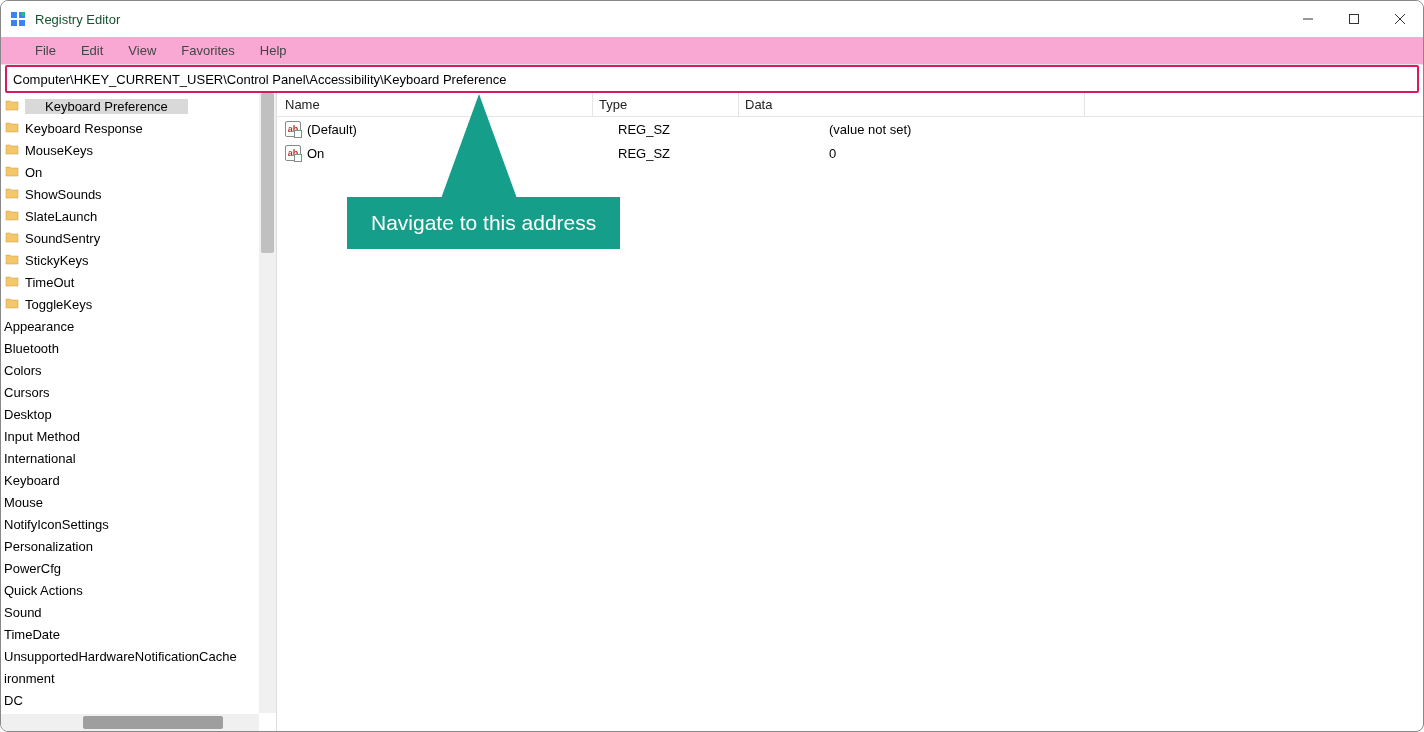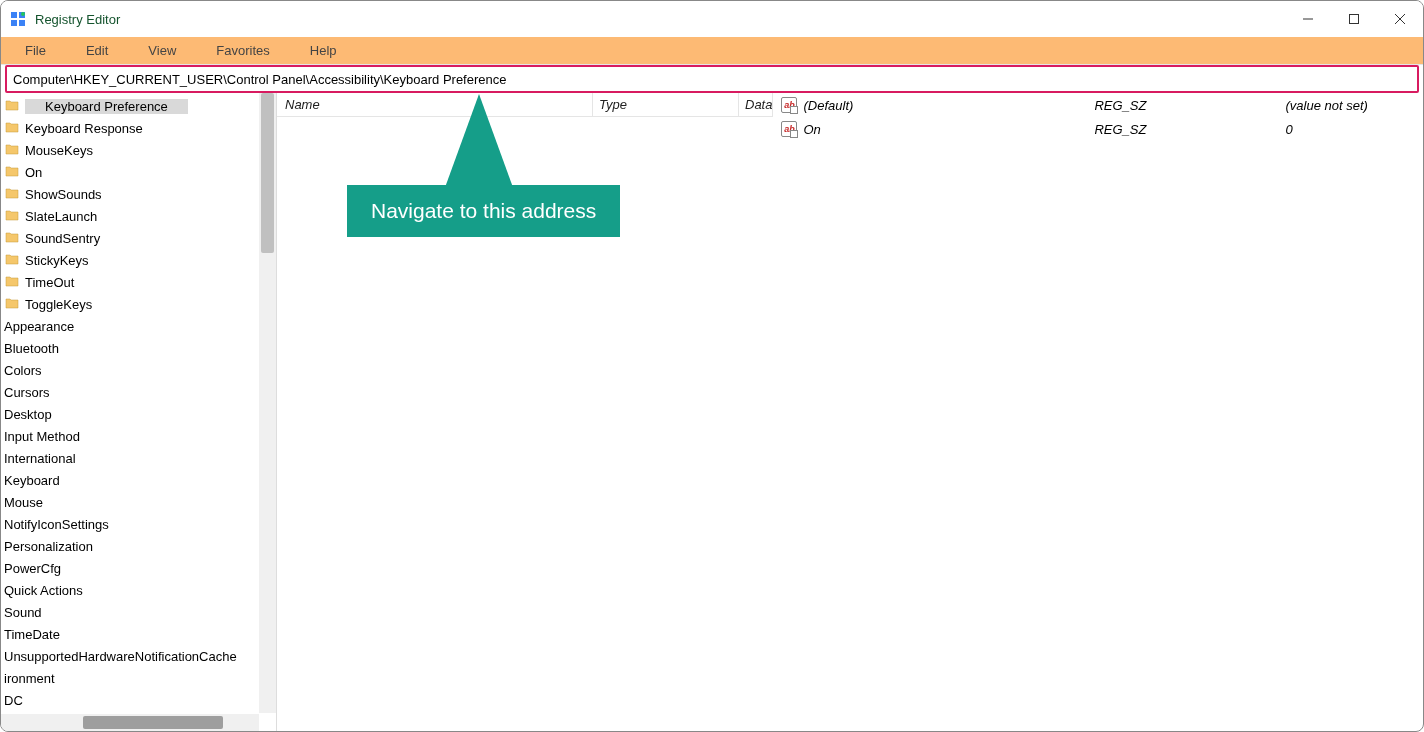--- a/index.html
+++ b/index.html
@@ -35,23 +35,23 @@
     width: 46px; height: 36px;
     display: flex; align-items: center; justify-content: center;
     color: #333;
   }
   .win-btn svg { width: 12px; height: 12px; }
   
   .menubar {
     height: 28px;
     display: flex;
     align-items: center;
-    gap: 16px;
-    padding: 0 12px;
-    background: #fdba74;
+    gap: 1px;
+    padding: 0 22px;
+    background: #f9a8d4;
     border-bottom: 1px solid #e5e5e5;
   }
   .menu-item {
     padding: 4px 12px;
     color: #444;
     font-size: 13px;
   }
   
   .addressbar {
     height: 28px;
@@ -127,41 +127,41 @@
     position: absolute;
     top: 2px; bottom: 2px;
     left: 82px; width: 140px;
     background: #9e9e9e;
     border-radius: 2px;
   }
   
   .valuespane {
     flex: 1;
     display: flex;
-    flex-direction: row;
-    font-style: italic;
+    flex-direction: column;
   }
   .columns {
     display: flex;
     height: 24px;
     align-items: center;
     border-bottom: 1px solid #e5e5e5;
     font-size: 13px;
     color: #222;
   }
   .col-name { width: 315px; padding-left: 8px; }
   .col-type { width: 146px; padding-left: 6px; border-left: 1px solid #e5e5e5; height: 100%; display:flex; align-items:center;}
   .col-data { flex: 1; padding-left: 6px; border-left: 1px solid #e5e5e5; height:100%; display:flex; align-items:center; max-width: 360px;}
   .col-spacer { flex: 1; border-left: 1px solid #e5e5e5; height:100%; }
   .rows { }
   .row {
     display: flex;
     height: 24px;
     align-items: center;
     font-size: 13px;
+    gap: 20px;
   }
   .cell-name { width: 315px; padding-left: 8px; display:flex; align-items:center; gap:6px;}
   .cell-type { width: 146px; padding-left: 6px; }
   .cell-data { flex: 1; padding-left: 6px; max-width:360px;margin-left:45px;}
   .value-icon {
     width: 16px; height: 16px;
     border: 1px solid #888;
     border-radius: 2px;
     background: #fff;
     display: inline-flex;
@@ -176,21 +176,21 @@
     position:absolute;
     right:-2px; bottom:-2px;
     width:6px; height:6px;
     background:#fff;
     border:1px solid #888;
   }
   
   .callout {
     position: absolute;
     left: 346px;
-    top: 184px;
+    top: 196px;
     background: #159e89;
     color: #fff;
     padding: 14px 24px;
     font-size: 21px;
     font-family: "Segoe UI", sans-serif;
     z-index: 5;
   }
   .callout-arrow {
     position: absolute;
     left: 438px;

